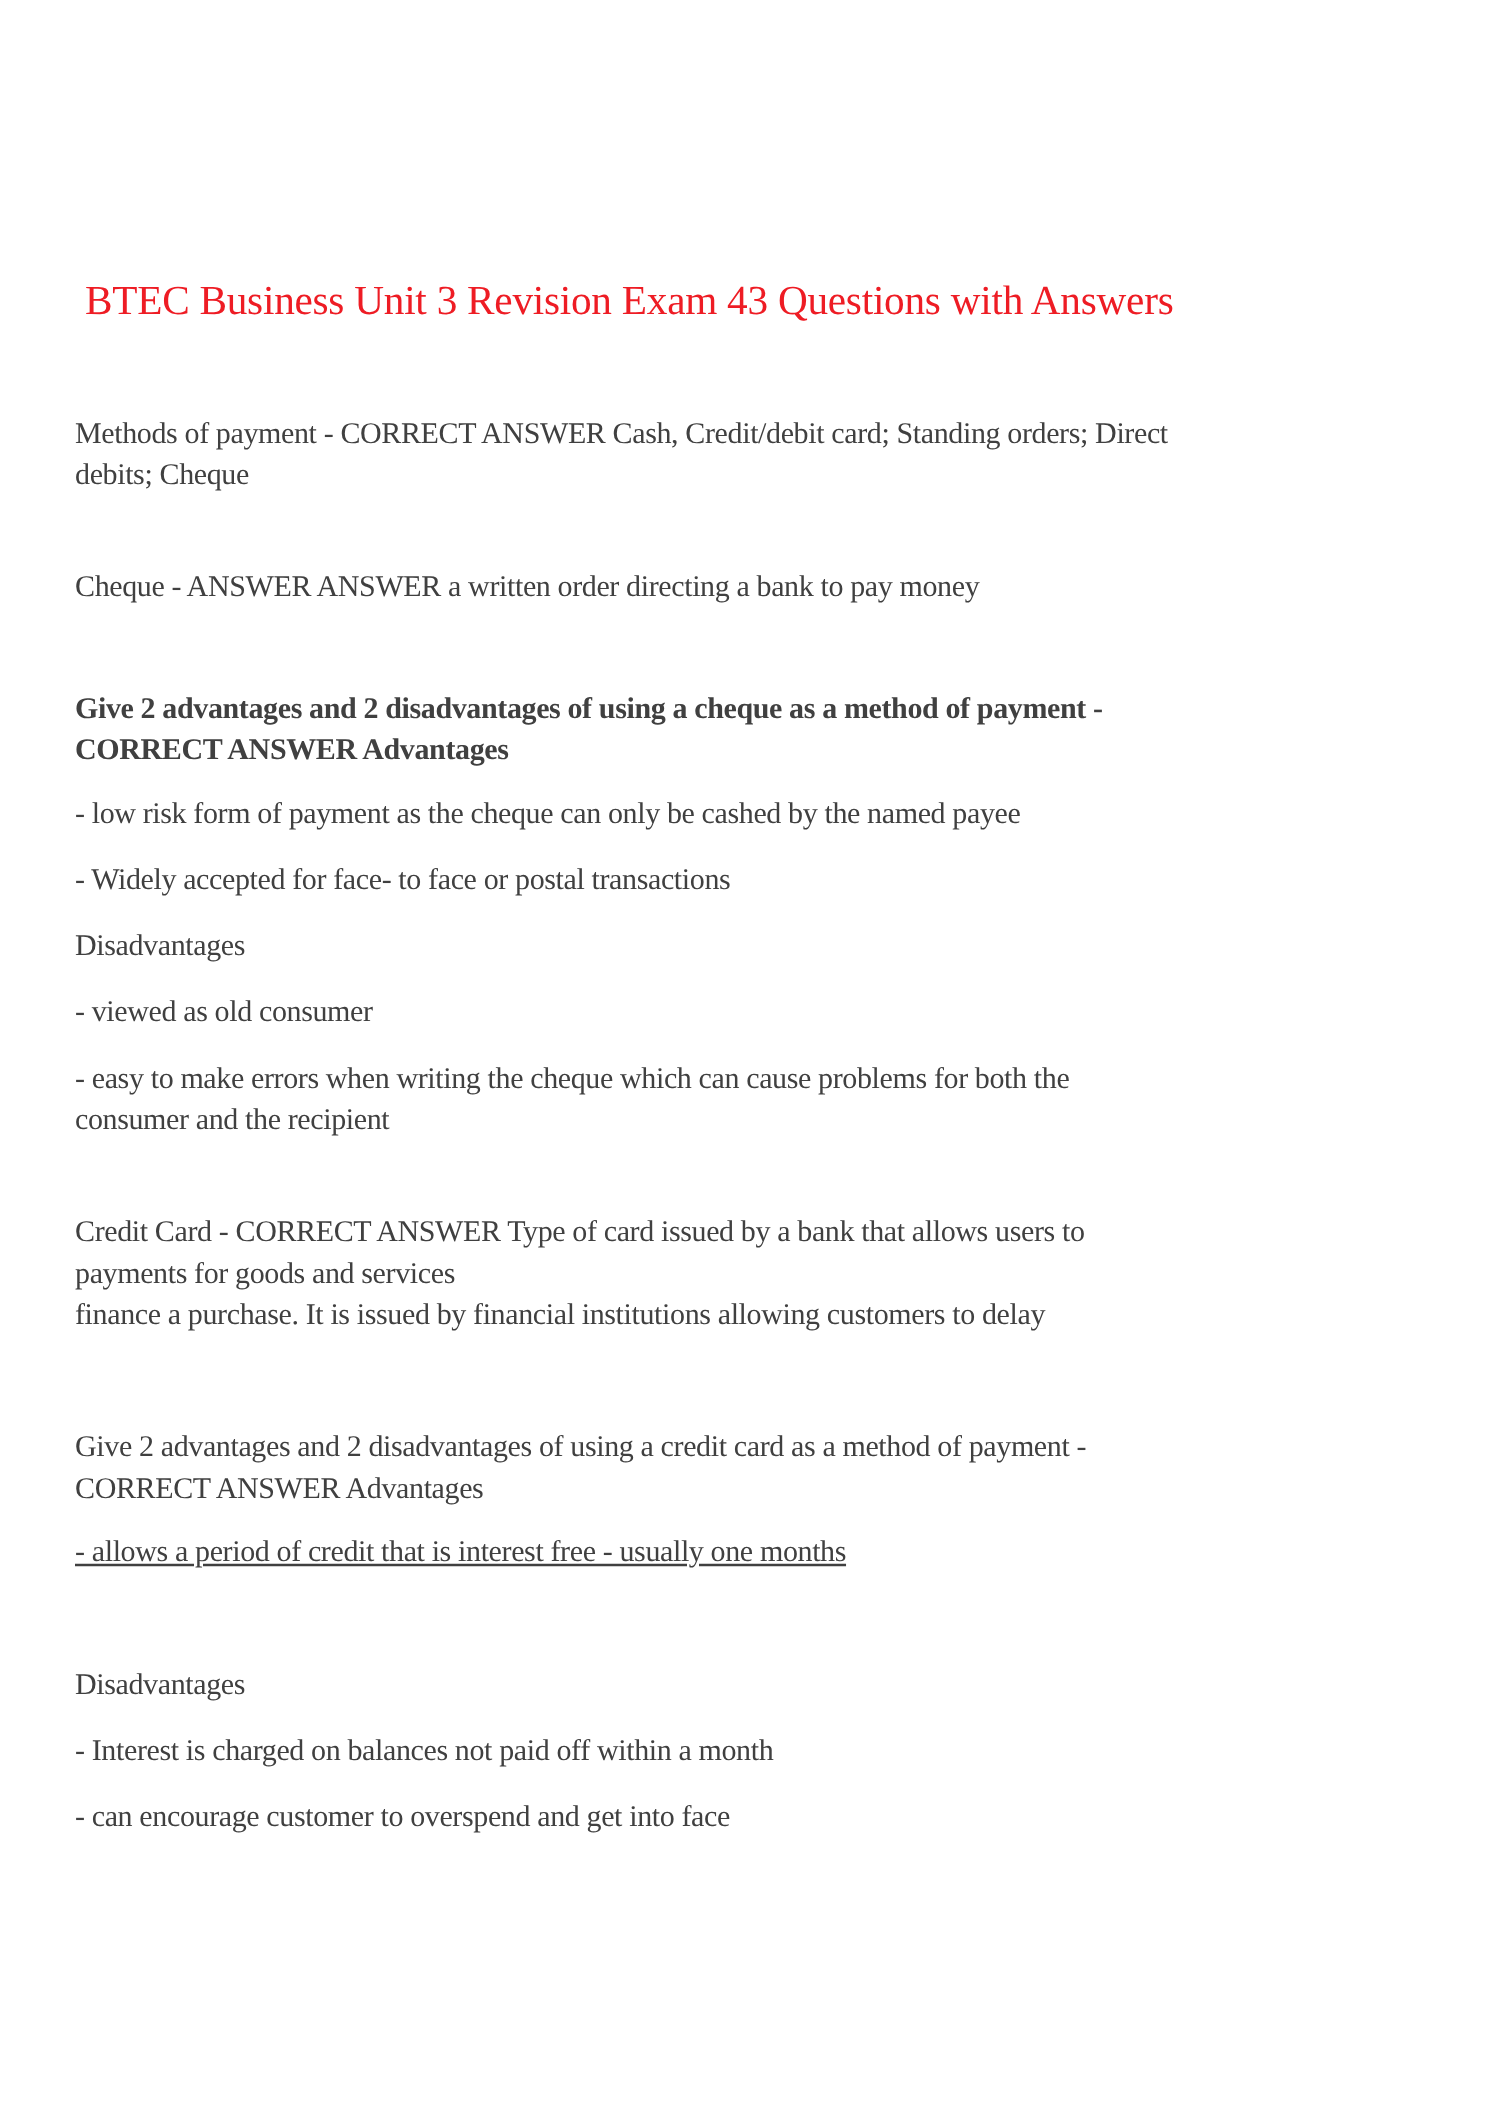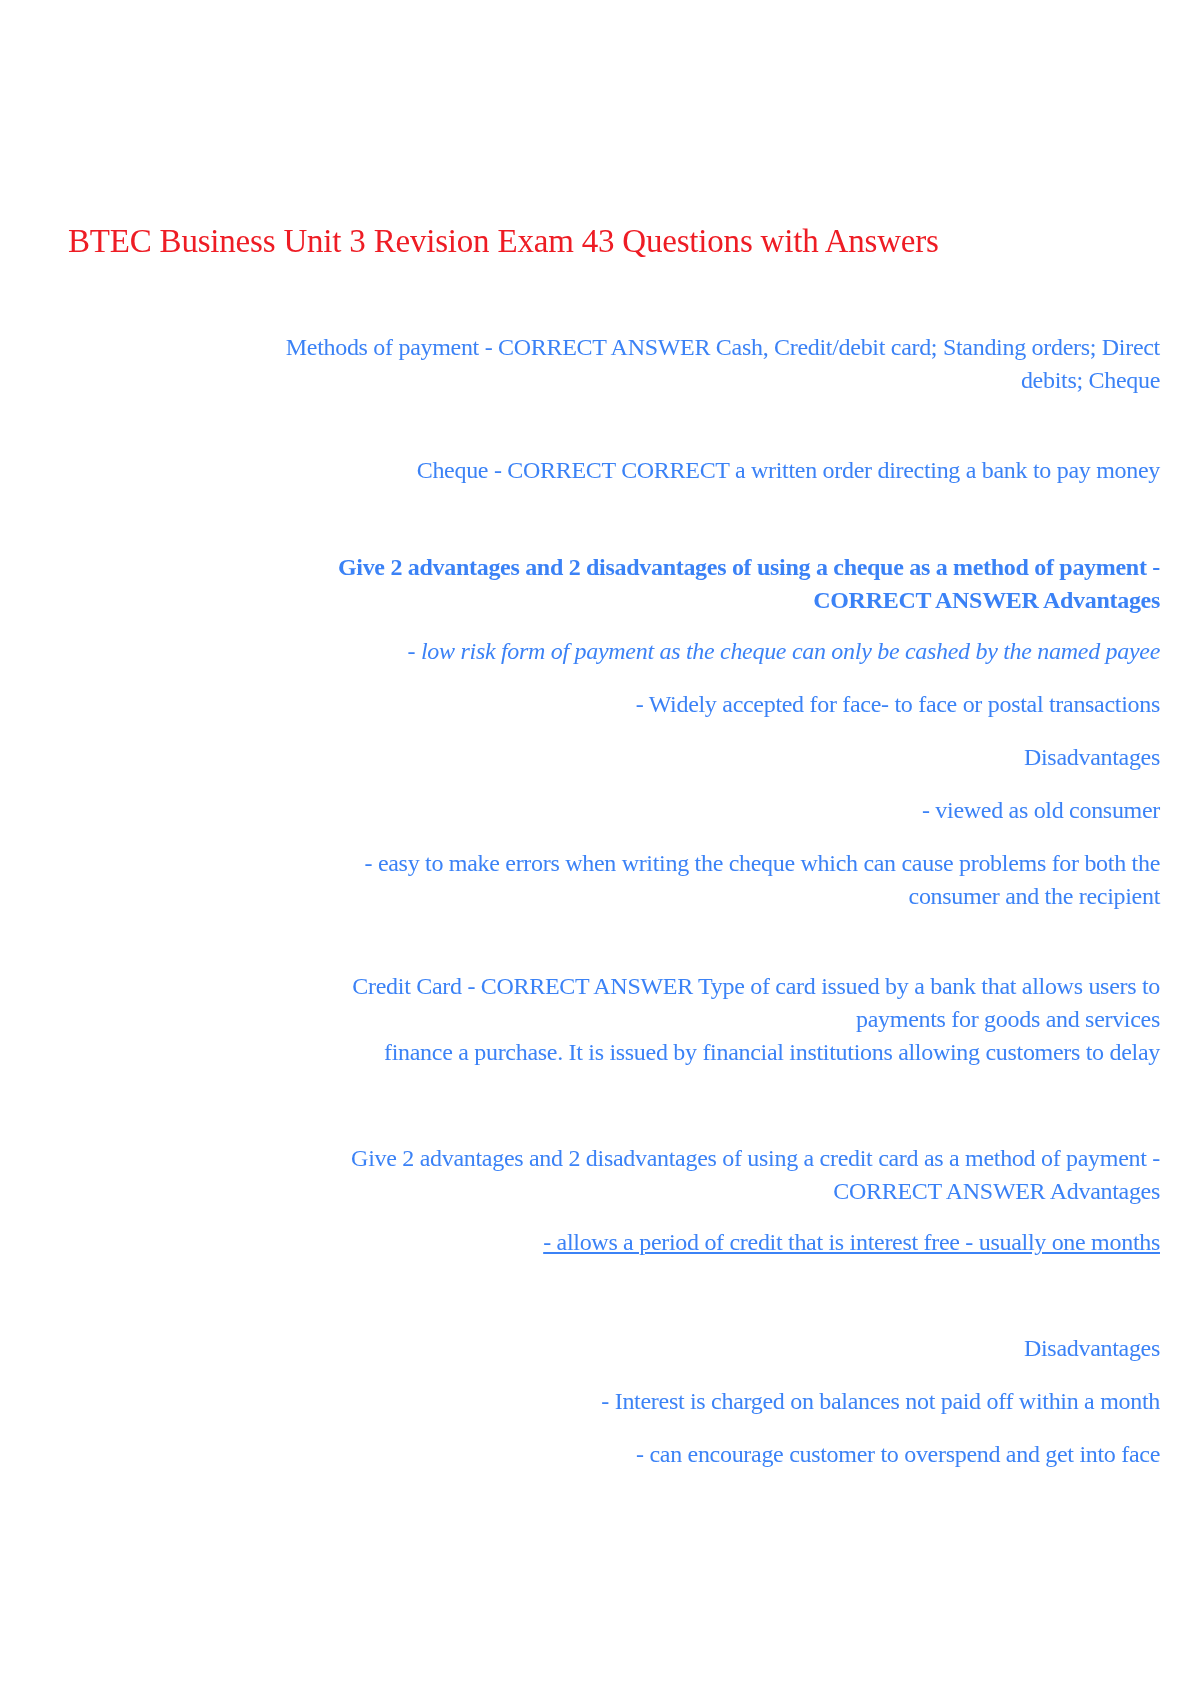--- a/index.html
+++ b/index.html
@@ -26,54 +26,53 @@
       left: 68px;
       top: 221px;
       font-size: 33px;
       line-height: 40px;
       color: #ee1c24;
       white-space: nowrap;
       letter-spacing: -0.2px;
     }
     .body-text {
       position: absolute;
-      left: 80px;
+      left: 60px;
       width: 1080px;
       font-size: 24px;
       line-height: 33px;
-      color: #3b82f6;
+      color: #404040;
       letter-spacing: -0.3px;
-      text-align: right;
     }
     .line {
       display: block;
       white-space: nowrap;
     }
   </style>
 </head>
 <body>
 
 <div class="page">
 
   <div class="doc-title">BTEC Business Unit 3 Revision Exam 43 Questions with Answers</div>
 
   <div class="body-text" style="top:331px;">
     <span class="line">Methods of payment - CORRECT ANSWER Cash, Credit/debit card; Standing orders; Direct</span>
     <span class="line">debits; Cheque</span>
   </div>
 
   <div class="body-text" style="top:454px;">
-    <span class="line">Cheque - CORRECT CORRECT a written order directing a bank to pay money</span>
+    <span class="line">Cheque - ANSWER ANSWER a written order directing a bank to pay money</span>
   </div>
 
   <div class="body-text" style="top:551px;font-weight:bold;">
     <span class="line">Give 2 advantages and 2 disadvantages of using a cheque as a method of payment -</span>
     <span class="line">CORRECT ANSWER Advantages</span>
   </div>
-  <div class="body-text" style="top:635px;font-style:italic;">
+  <div class="body-text" style="top:635px;">
     <span class="line">- low risk form of payment as the cheque can only be cashed by the named payee</span>
   </div>
   <div class="body-text" style="top:688px;">
     <span class="line">- Widely accepted for face- to face or postal transactions</span>
   </div>
   <div class="body-text" style="top:741px;">
     <span class="line">Disadvantages</span>
   </div>
   <div class="body-text" style="top:794px;">
     <span class="line">- viewed as old consumer</span>

